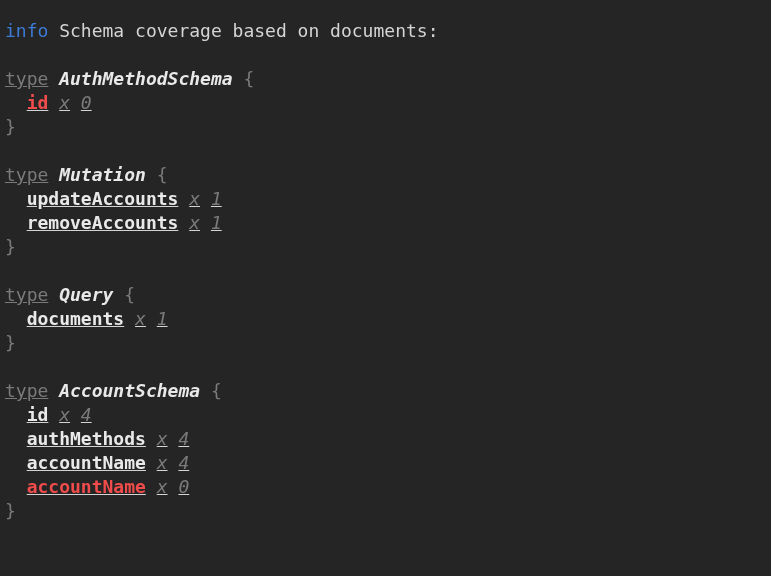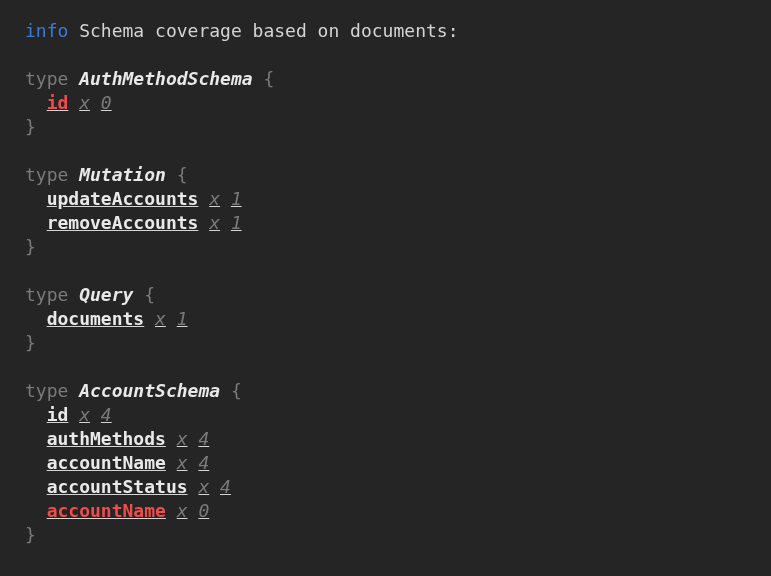--- a/index.html
+++ b/index.html
@@ -7,27 +7,27 @@
     --gray:#7a7a7a; --red:#f14c4c;
   }
   *{box-sizing:border-box;}
   html,body{margin:0;padding:0;}
   body{
     width:771px;height:576px;overflow:hidden;
     background:var(--bg);
     font-family:"DejaVu Sans Mono","Liberation Mono",monospace;
     font-size:18px;color:var(--msg);
   }
-  .terminal{padding:19px 8px 0 25px;}
+  .terminal{padding:19px 8px 0 5px;}
   .line{height:24px;line-height:24px;white-space:nowrap;}
   .blank{height:24px;}
   .sp1{margin-left:1ch;}
   .info-label{color:var(--blue);}
   .msg{color:var(--msg);}
-  .kw{color:var(--gray);}
+  .kw{color:var(--gray);text-decoration:underline;}
   .brace{color:var(--gray);}
   .type-name{font-weight:bold;color:var(--white);font-style:italic;}
   .field-line{padding-left:2ch;text-decoration:underline;}
   .field-name{font-weight:bold;color:var(--white);}
   .field-name.zero{color:var(--red);}
   .count{color:var(--gray);font-style:italic;}
 </style>
 </head>
 <body>
 
@@ -67,20 +67,19 @@
   <div class="block">
     <div class="line blank"></div>
     <div class="line"><span class="kw">type</span><span class="type-name sp1">AccountSchema</span><span class="brace sp1">{</span></div>
     <div class="fields">
   <div class="line field-line"><span class="field-name">id</span><span class="count sp1"><span>x</span><span class="sp1">4</span></span></div>
 
   <div class="line field-line"><span class="field-name">authMethods</span><span class="count sp1"><span>x</span><span class="sp1">4</span></span></div>
 
   <div class="line field-line"><span class="field-name">accountName</span><span class="count sp1"><span>x</span><span class="sp1">4</span></span></div>
 
-  <div class="line field-line"><span class="field-name">accountStatus</span><span class="count sp1"><span>x</span><span class="sp1">4</span></span></div>
 
   <div class="line field-line"><span class="field-name zero">accountName</span><span class="count sp1"><span>x</span><span class="sp1">0</span></span></div>
 </div>
     <div class="line"><span class="brace">}</span></div>
   </div>
 </div>
 </div>
 
 </body></html>

